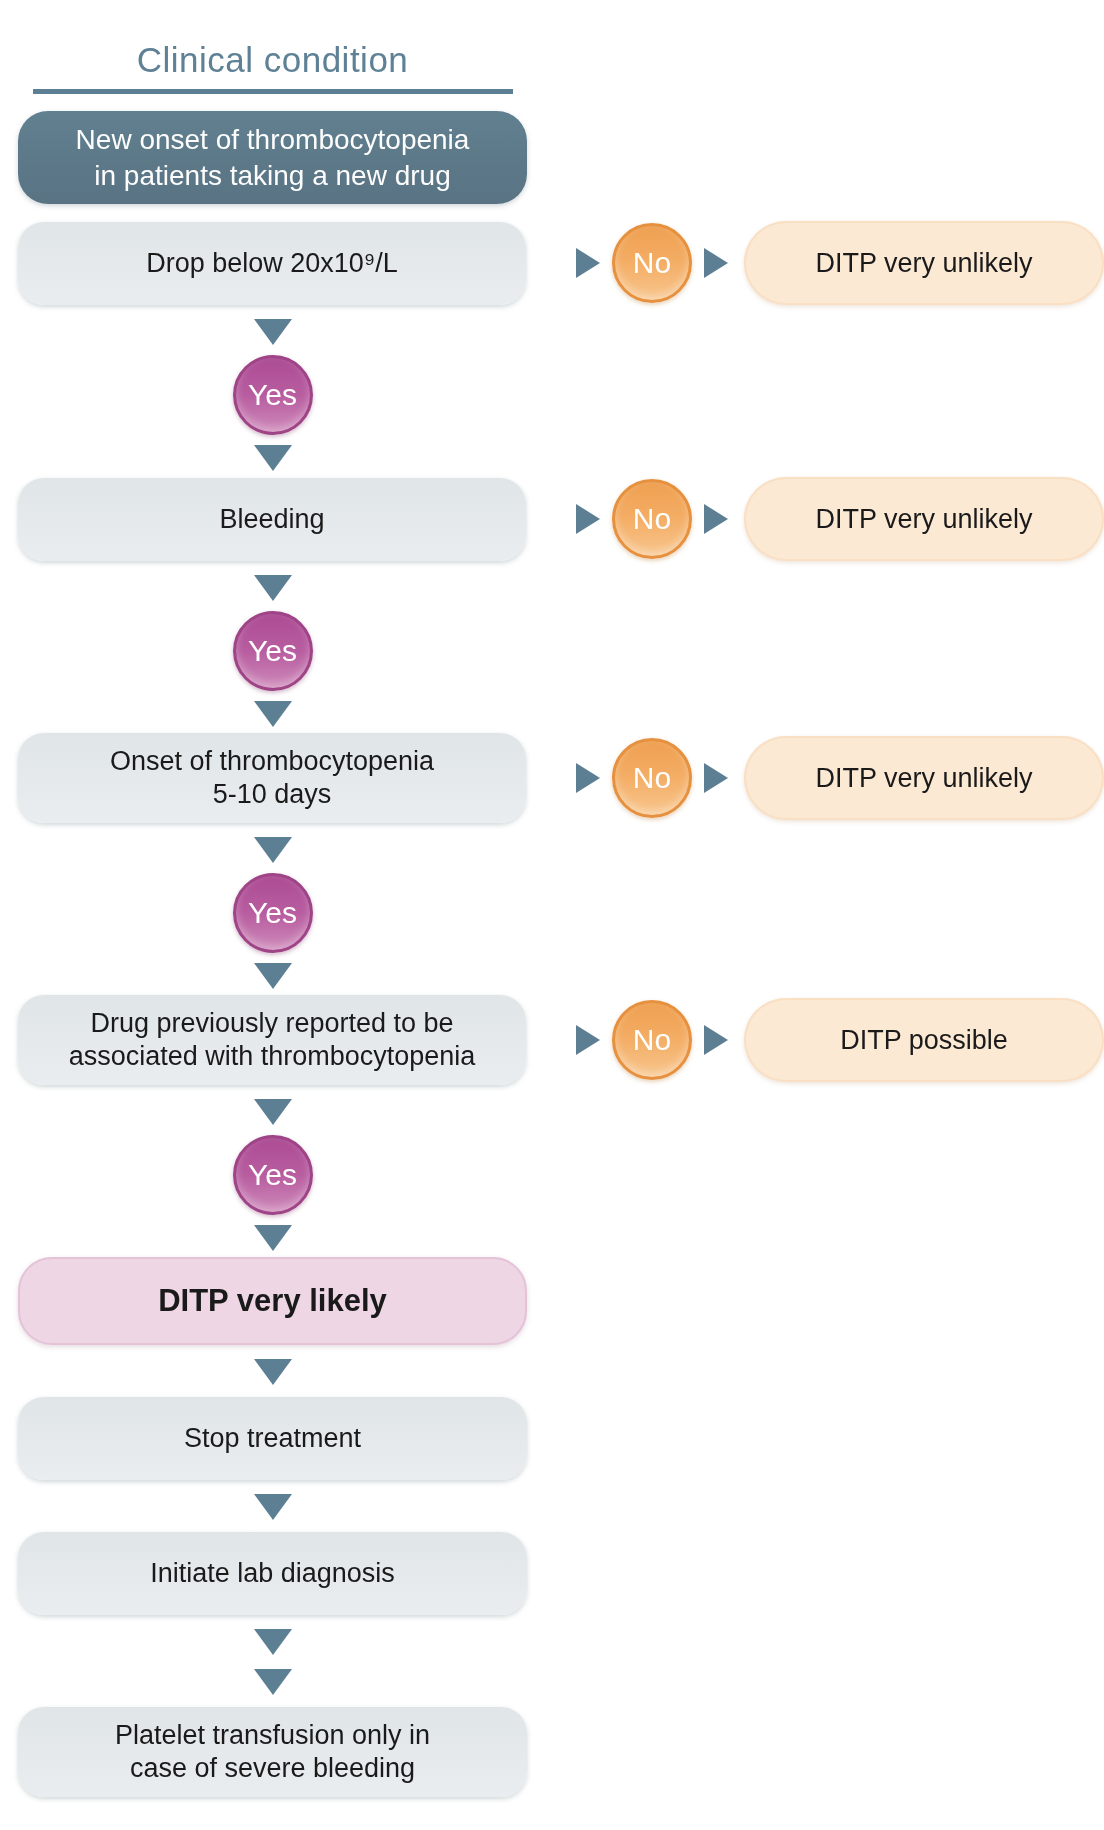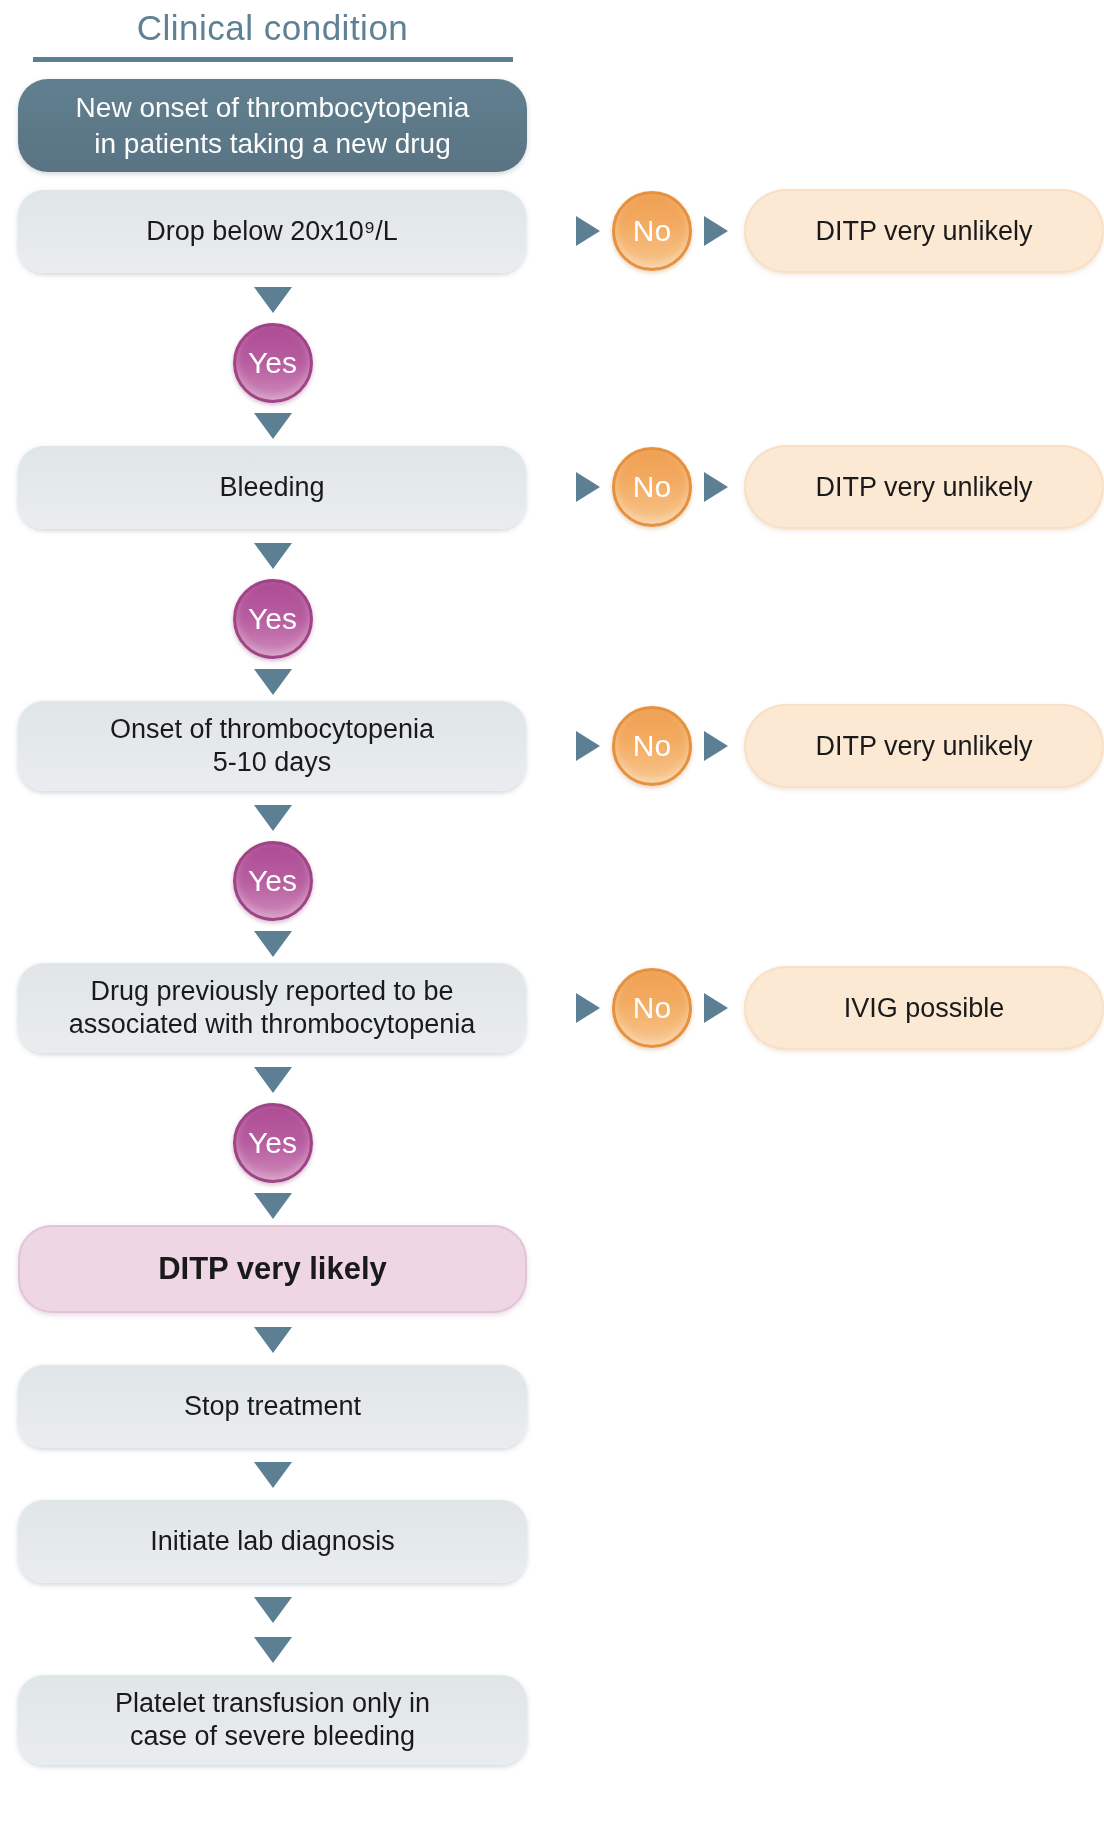--- a/index.html
+++ b/index.html
@@ -28,20 +28,21 @@
     padding:8px 0 0 18px;
     background:#fff;
   }
   
   .header{width:509px;display:flex;flex-direction:column;align-items:center;}
   .page-title{
     font-size:35px;
     color:#5e8195;
     letter-spacing:.5px;
     line-height:40px;
+    margin-top:32px;
   }
   .title-underline{
     width:480px;height:5px;margin-top:9px;
     background:var(--slate);
   }
   
   .node{
     display:flex;align-items:center;justify-content:center;
     text-align:center;white-space:pre-line;
   }
@@ -184,21 +185,21 @@
     <div class="tri-down bottom"></div>
   </div>
 
   <div class="decision-row first">
     <div class="node q-node">Drug previously reported to be
 associated with thrombocytopenia</div>
     <div class="row-right">
       <div class="tri-right lead"></div>
       <div class="badge no-badge">No</div>
       <div class="tri-right trail"></div>
-      <div class="node outcome-node">IVIG possible</div>
+      <div class="node outcome-node">DITP possible</div>
     </div>
   </div>
 
   <div class="connector">
     <div class="tri-down top"></div>
     <div class="badge yes-badge">Yes</div>
     <div class="tri-down bottom"></div>
   </div>
 
   <div class="node result-node">DITP very likely</div>

